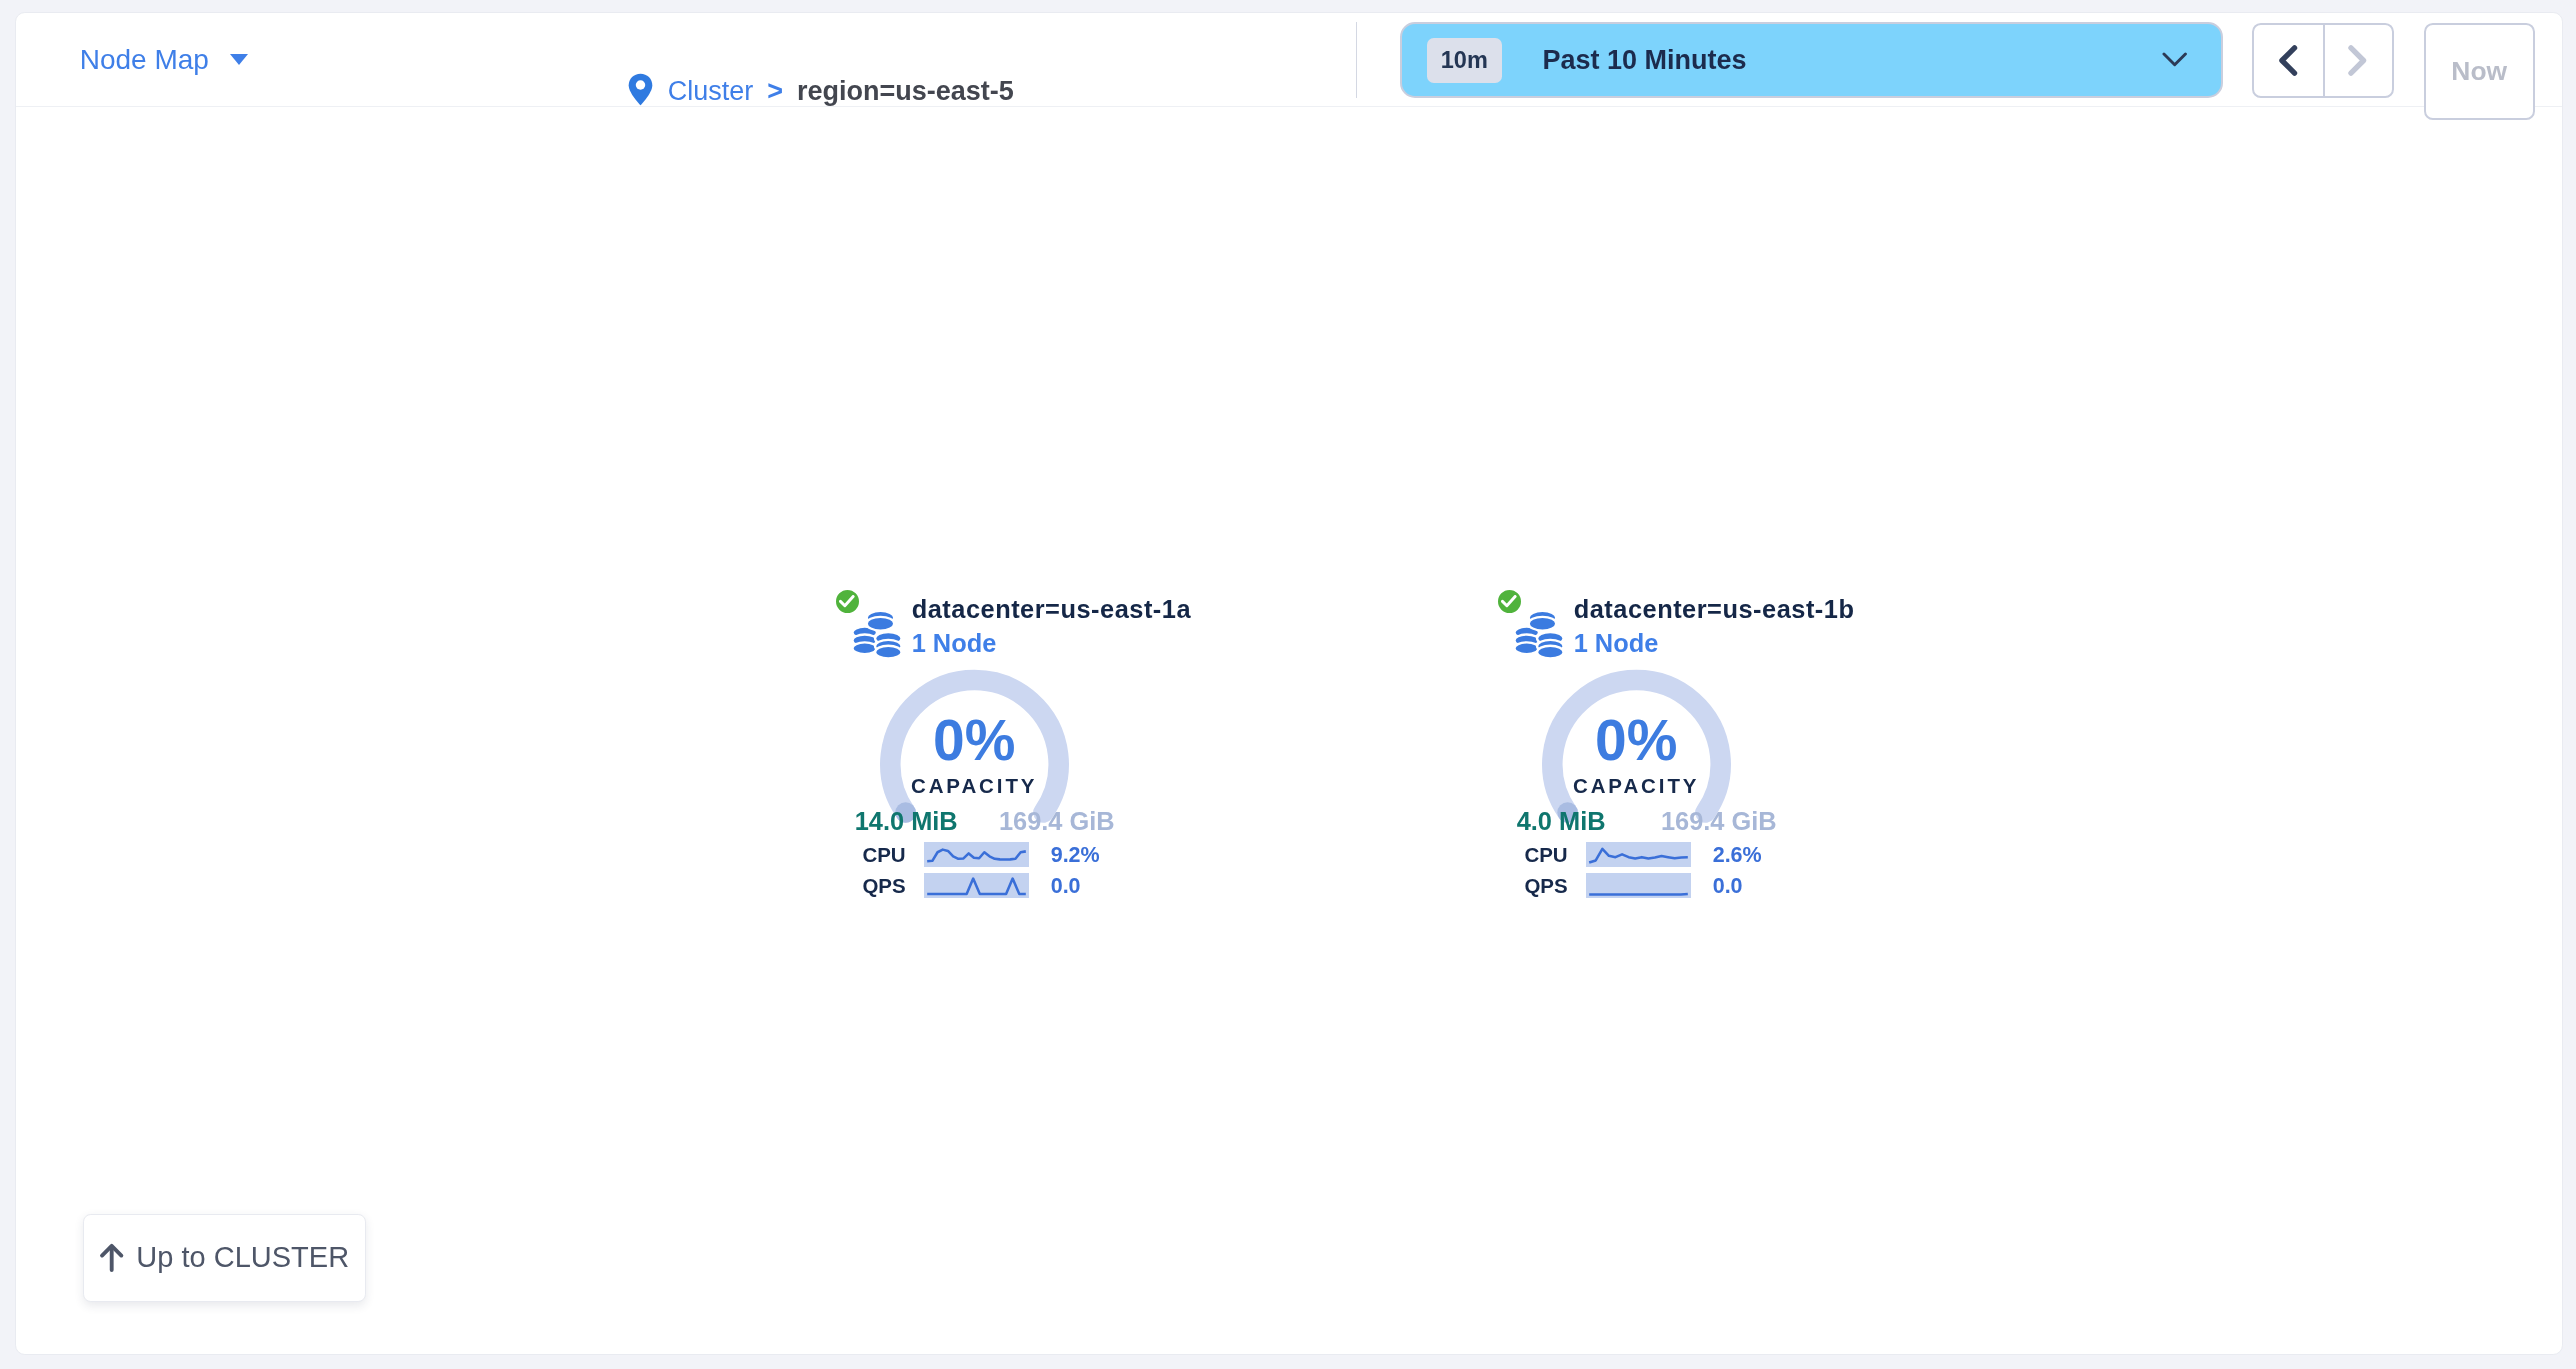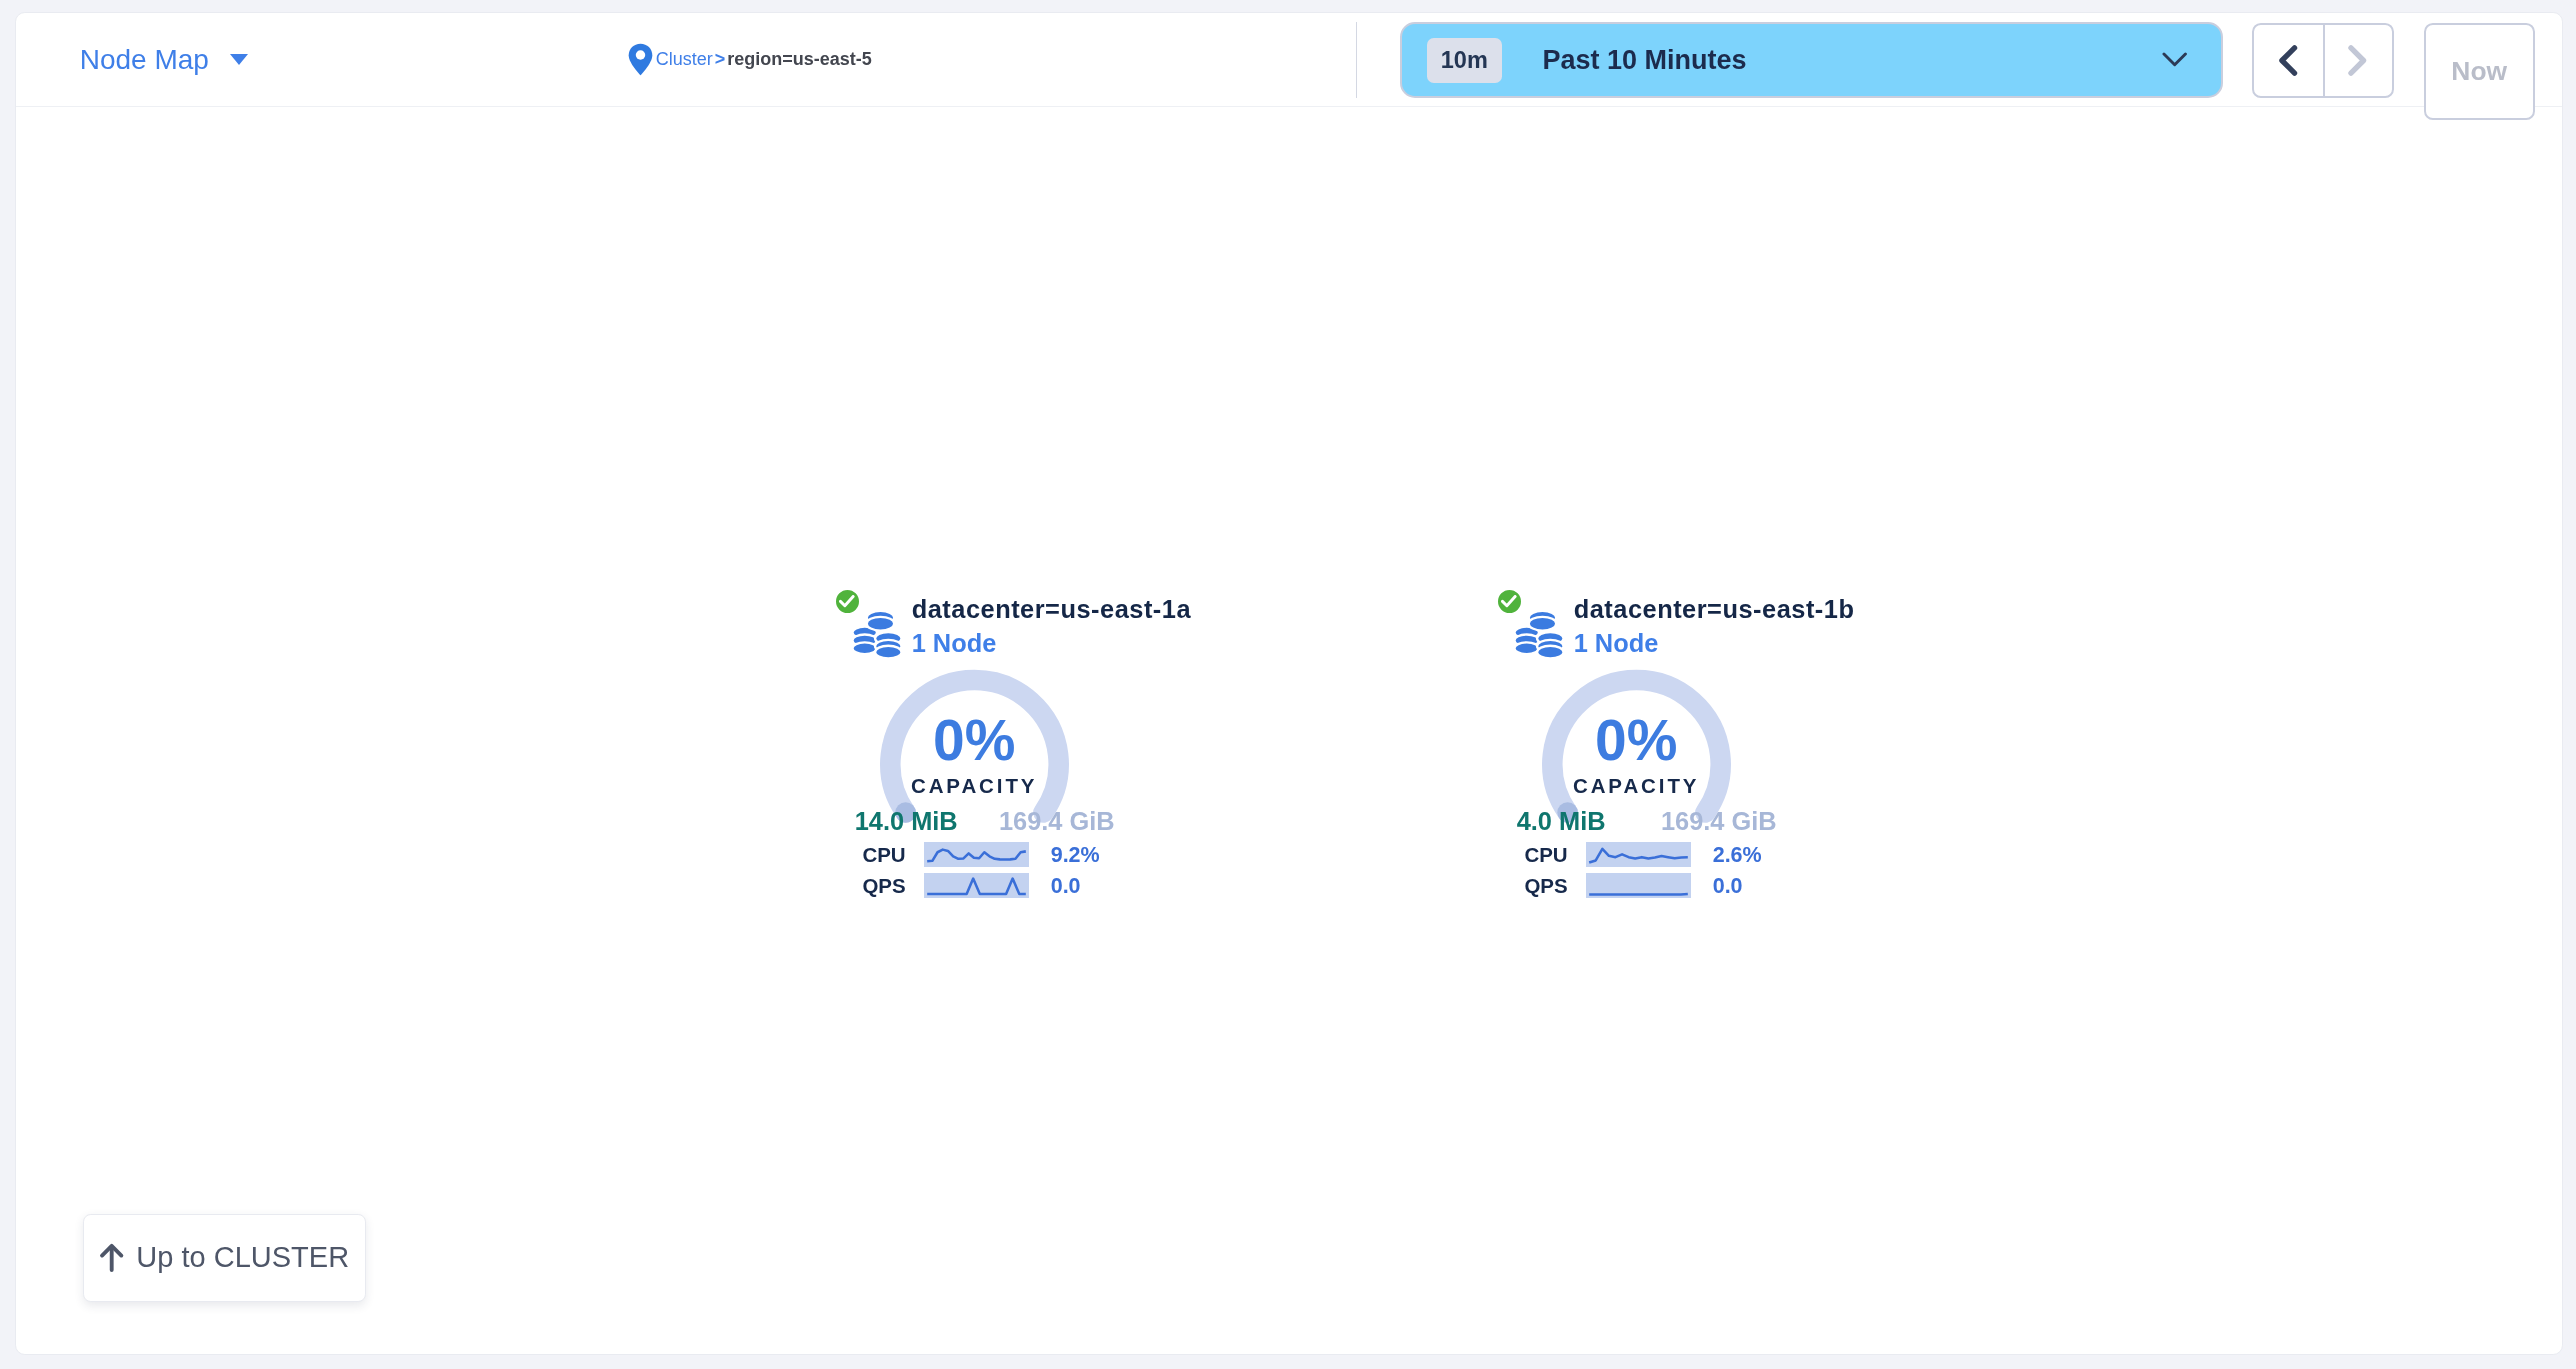--- a/index.html
+++ b/index.html
@@ -23,21 +23,21 @@
     position:absolute; left:44px; top:0; height:94px;
     display:flex; align-items:center; gap:21.5px; cursor:pointer;margin-left:20px;
   }
   .view-selector .vs-label { font-size:28px; color:#3f7fe8; }
   .caret-down {
     width:0; height:0; border-left:9.8px solid transparent;
     border-right:9.8px solid transparent; border-top:11.7px solid #3f7fe8;
   }
   .breadcrumb {
     position:absolute; left:611px; top:0; height:94px;
-    display:flex; align-items:center; gap:2px; font-size:18px;
+    display:flex; align-items:flex-end; gap:14px; font-size:27px;
   }
   .breadcrumb a { color:#3f7fe8; text-decoration:none; cursor:pointer; }
   .breadcrumb .sep { color:#3f7fe8; font-weight:bold; }
   .breadcrumb .current { color:#43464f; font-weight:600; }
   .topbar-divider {
     position:absolute; left:1340px; top:9.8px; width:1px; height:76px; background:#d4d8e3;
   }
   .time-dropdown {
     position:absolute; left:1384px; top:9.8px; width:823px; height:76px;
     border:2px solid #c9cede; border-radius:15px; background:#7dd3fc;

